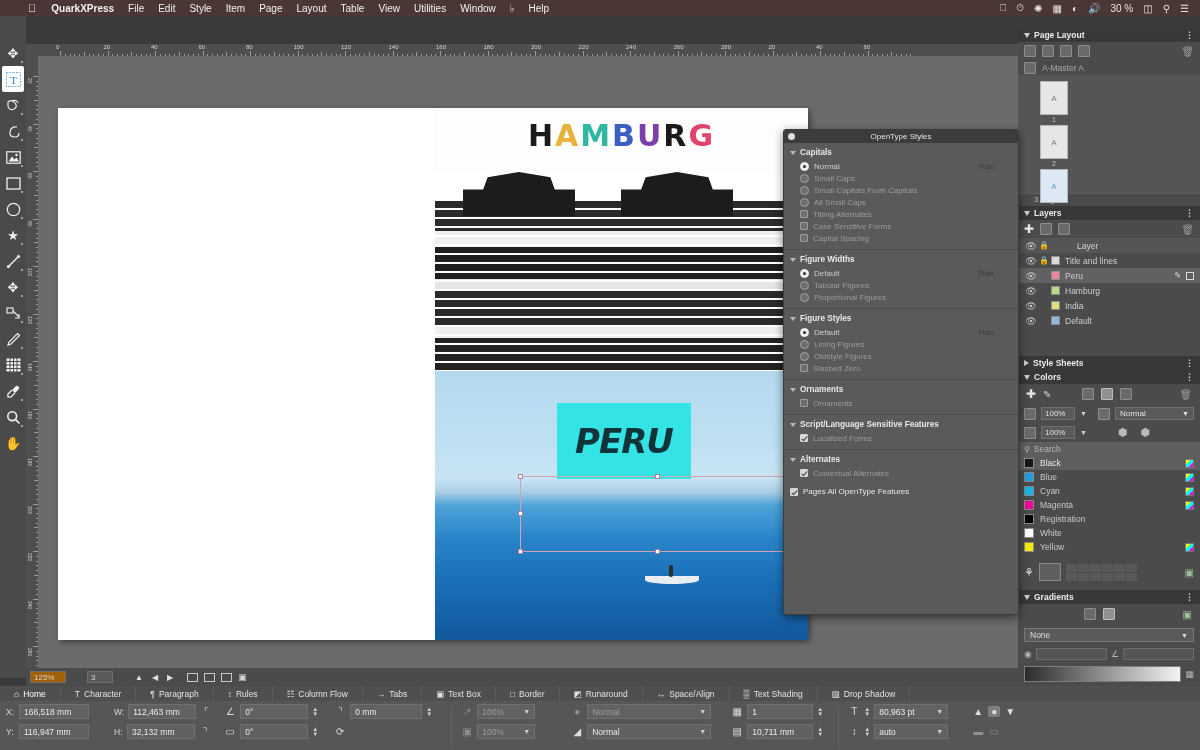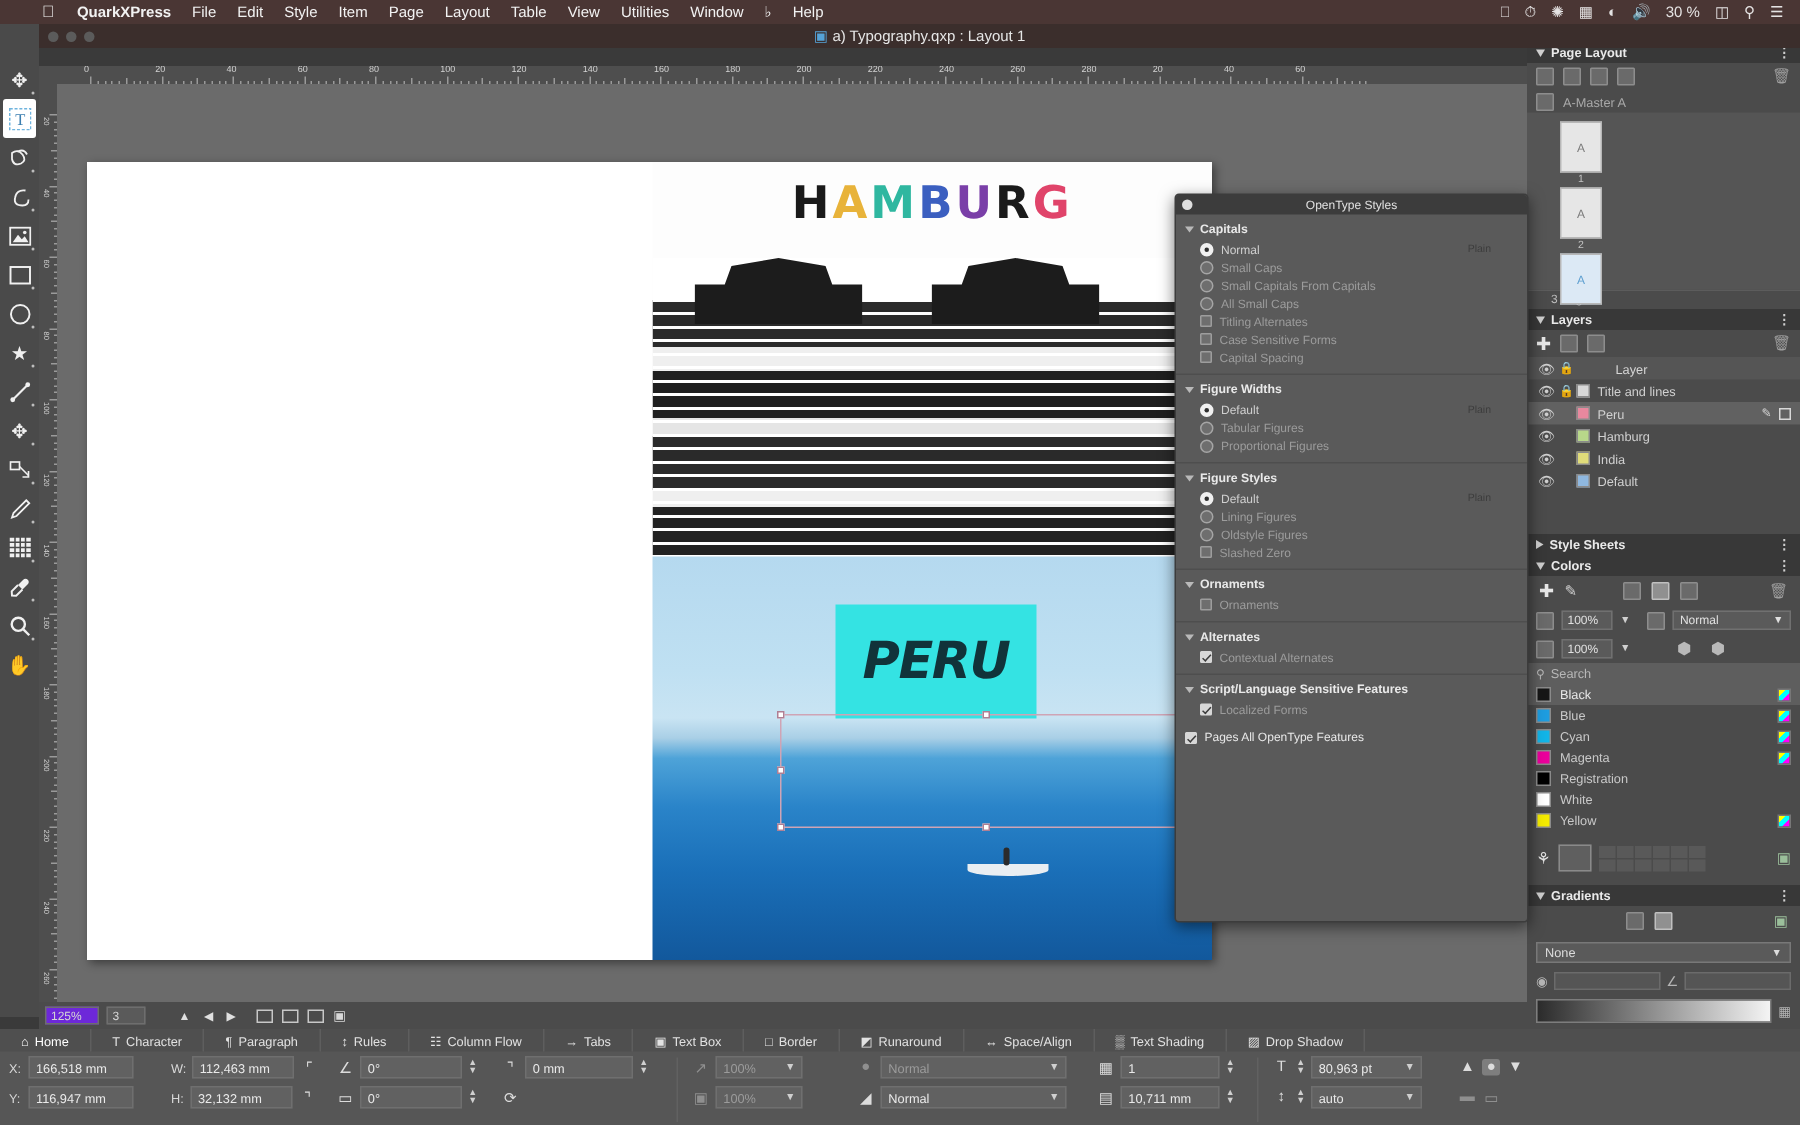--- a/index.html
+++ b/index.html
@@ -319,22 +319,22 @@
   }
   .nonesel .cv { margin-left:auto; font-size:7px; }
 
   
   .statusbar {
     position:absolute; left:26px; top:668px; width:992px; height:18px;
     background:#4b4b4b; z-index:40; display:flex; align-items:center;
     font-size:8px; color:#d5d5d5; gap:0; padding:0 4px;
   }
   .zoombox {
-    background:#6d28d9; border:1px solid #6e6e6e; height:12px; width:36px;
-    display:flex; align-items:center; padding:0 3px; margin-right:5px;
+    background:#a16207; border:1px solid #6e6e6e; height:12px; width:36px;
+    display:flex; align-items:center; padding:0 3px; margin-right:21px;
   }
   .pagebox {
     background:#5a5a5a; border:1px solid #6e6e6e; height:12px; width:26px;
     display:flex; align-items:center; padding:0 3px;
   }
   .sb-navs { display:flex; align-items:center; gap:9px; margin-left:22px;
              font-size:8px; color:#e0e0e0; }
   .sb-views { display:flex; align-items:center; gap:6px; margin-left:14px; }
   .vbtn { width:11px; height:9px; border:1px solid #c8c8c8; display:inline-block; }
 
@@ -397,30 +397,20 @@
     <span class="si">✺</span>
     <span class="si">▦</span>
     <span class="si">◐</span>
     <span class="si">🔊</span>
     <span class="si">30 %</span>
     <span class="si">◫</span>
     <span class="si">⚲</span>
     <span class="si">☰</span>
   </div>
 
-  <div class="titlebar">
-    <span class="tl-lights">
-      <i></i>
-      <i></i>
-      <i></i>
-    </span>
-    <span class="tl-title">
-      <span class="docicon">▣</span><span>a) Typography.qxp : Layout 1</span>
-    </span>
-  </div>
 
 
   <div class="lefttools">
     <div class="tool">✥<span class="dot"></span></div>
     <div class="tool active">
       <svg width="15" height="15" viewBox="0 0 15 15">
           <rect x="0.5" y="0.5" width="14" height="14" fill="none" stroke="#6fb4de" stroke-dasharray="2 1.2"></rect>
           <text x="7.5" y="11.5" font-size="11" font-family="Liberation Serif, serif" fill="#3c7fb0" text-anchor="middle">T</text>
         </svg>
     </div>
@@ -976,35 +966,35 @@
             <span>Ornaments</span>
           </div>
           <div class="ot-row dim">
             <span class="cb"></span>
             <span>Ornaments</span>
           </div>
         </div>
         <div class="ot-group">
           <div class="ot-ghead">
             <span class="tri"></span>
+            <span>Script/Language Sensitive Features</span>
+          </div>
+          <div class="ot-row dim">
+            <span class="cb on"></span>
+            <span>Localized Forms</span>
+          </div>
+        </div>
+        <div class="ot-group">
+          <div class="ot-ghead">
+            <span class="tri"></span>
             <span>Alternates</span>
           </div>
           <div class="ot-row dim">
             <span class="cb on"></span>
             <span>Contextual Alternates</span>
-          </div>
-        </div>
-        <div class="ot-group">
-          <div class="ot-ghead">
-            <span class="tri"></span>
-            <span>Script/Language Sensitive Features</span>
-          </div>
-          <div class="ot-row dim">
-            <span class="cb on"></span>
-            <span>Localized Forms</span>
           </div>
         </div>
       </div>
     <div class="ot-foot">
       <span class="cb on"></span>
       <span>Pages All OpenType Features</span>
     </div>
   </div>
 
   <div class="rightcol">

